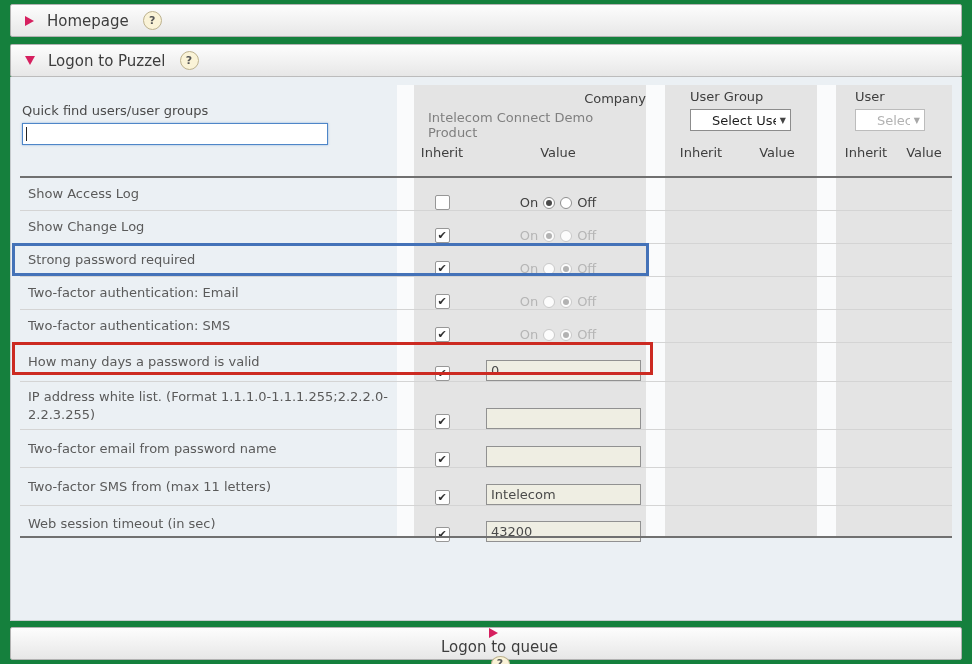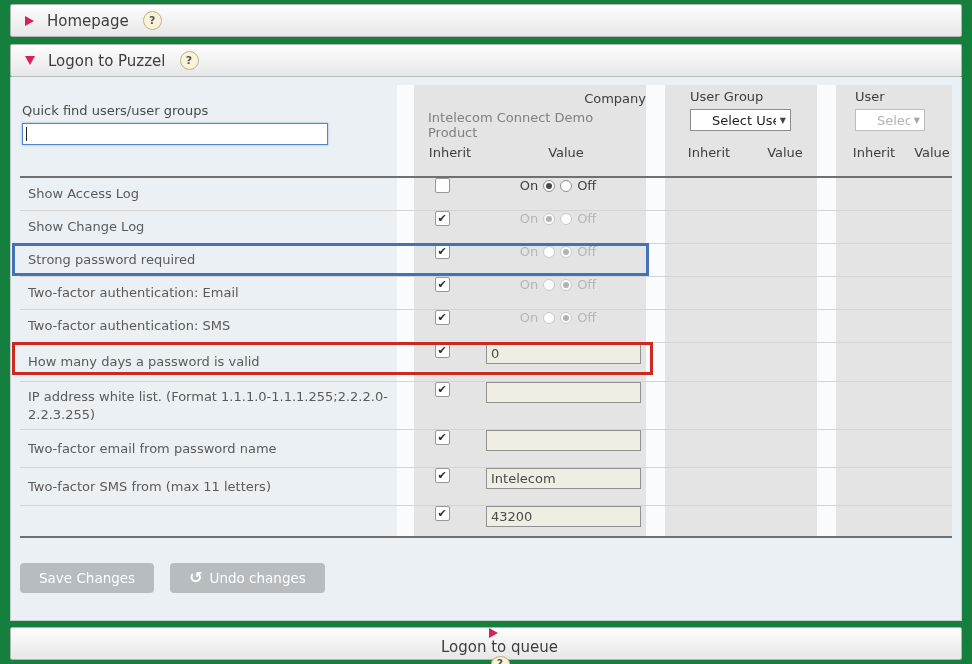--- a/index.html
+++ b/index.html
@@ -41,31 +41,31 @@
   .ch-sub{color:#7f7f7f;margin:4px 0 0 14px;}
   .ch-ug .ch-title{margin:4px 0 0 25px;} .ch-user .ch-title{margin:4px 0 0 19px;}
   .select{position:absolute;top:24px;height:22px;background:#fff;border:1px solid #8c8c8c;
           display:flex;align-items:center;padding:0 4px 0 21px;box-sizing:border-box;color:#1d1d1d;}
   .ch-ug .select{left:25px;width:101px;} 
   .select .sel-txt{flex:1;overflow:hidden;white-space:nowrap;}
   .select .arrow{font-size:8px;color:#444;margin-left:4px;}
   .select.disabled{border-color:#bcbcbc;color:#b2b2b2;}
   .select.disabled .arrow{color:#a7a7a7;}
   .ch-user .select{left:19px;width:70px;}
-  .subhead{position:absolute;top:60px;display:flex;width:100%;color:#3e3e3e;margin-left:8px;}
+  .subhead{position:absolute;top:60px;display:flex;width:100%;color:#3e3e3e;}
   .ch-company .sh-inherit{width:56px;text-align:center;}
   .ch-company .sh-value{width:176px;text-align:center;}
   .ch-ug .sh-inherit{width:72px;text-align:center;} .ch-ug .sh-value{width:80px;text-align:center;}
   .ch-user .sh-inherit{width:60px;text-align:center;} .ch-user .sh-value{width:56px;text-align:center;}
   
   #rows{position:absolute;left:9px;top:101px;width:932px;}
   .row{position:relative;display:flex;align-items:center;border-bottom:1px solid #d4d4d4;box-sizing:border-box;}
   .row:last-child{border-bottom:none;}
   .cell-label{width:379px;padding-left:8px;box-sizing:border-box;color:#5a5a5a;line-height:1.35;}
-  .cell-company{position:absolute;left:394px;top:0;height:100%;width:232px;display:flex;align-items:flex-start;}
+  .cell-company{position:absolute;left:394px;top:0;height:100%;width:232px;display:flex;align-items:flex-end;}
   .sub-inherit{width:56px;display:flex;justify-content:center;}
   .sub-value{width:176px;display:flex;align-items:center;}
   .sub-value.center{justify-content:center;}
   .cb{width:13px;height:13px;border:1px solid #979797;border-radius:2px;background:#fefefe;
       font-size:11px;line-height:13px;text-align:center;color:#2f2f2f;font-weight:bold;box-sizing:content-box;}
   .radiogrp{display:inline-flex;align-items:center;gap:5px;color:#3f3f3f;}
   .radio{width:12px;height:12px;border-radius:50%;border:1px solid #8f8f8f;background:#fff;display:inline-block;box-sizing:border-box;}
   .radio.sel{position:relative;}
   .radio.sel::after{content:'';position:absolute;left:2px;top:2px;width:6px;height:6px;border-radius:50%;background:#4a4a4a;}
   .radiogrp.disabled{color:#b5b5b5;}
@@ -266,39 +266,33 @@
           <div class="cell-company">
             <div class="sub-inherit">
               <div class="cb">✔</div>
             </div>
             <div class="sub-value">
               <input class="valinput" readonly="" value="Intelecom" style="">
             </div>
           </div>
         </div>
         <div class="row" style="height: 36px;">
+          <div class="cell-label">Web session timeout (in sec)</div>
           <div class="cell-company">
             <div class="sub-inherit">
               <div class="cb">✔</div>
             </div>
             <div class="sub-value">
               <input class="valinput" readonly="" value="43200" style="">
             </div>
           </div>
         </div>
       </div>
     <div class="hline line-bottom"></div>
 
-    <div class="btnbar">
-      <button class="btn">Save Changes</button>
-      <button class="btn">
-        <span class="undo-ico">↺</span>
-        <span>Undo changes</span>
-      </button>
-    </div>
   <div class="hl hl-blue" style="top: 166px; height: 33px;"></div>
       <div class="hl hl-red" style="top: 265px; height: 33px;"></div>
     </div>
 
   <div class="acc acc-queue">
     <span class="tri-right"></span>
     <span class="acc-title">Logon to queue</span>
     <span class="help">?</span>
   </div>
 </div>

